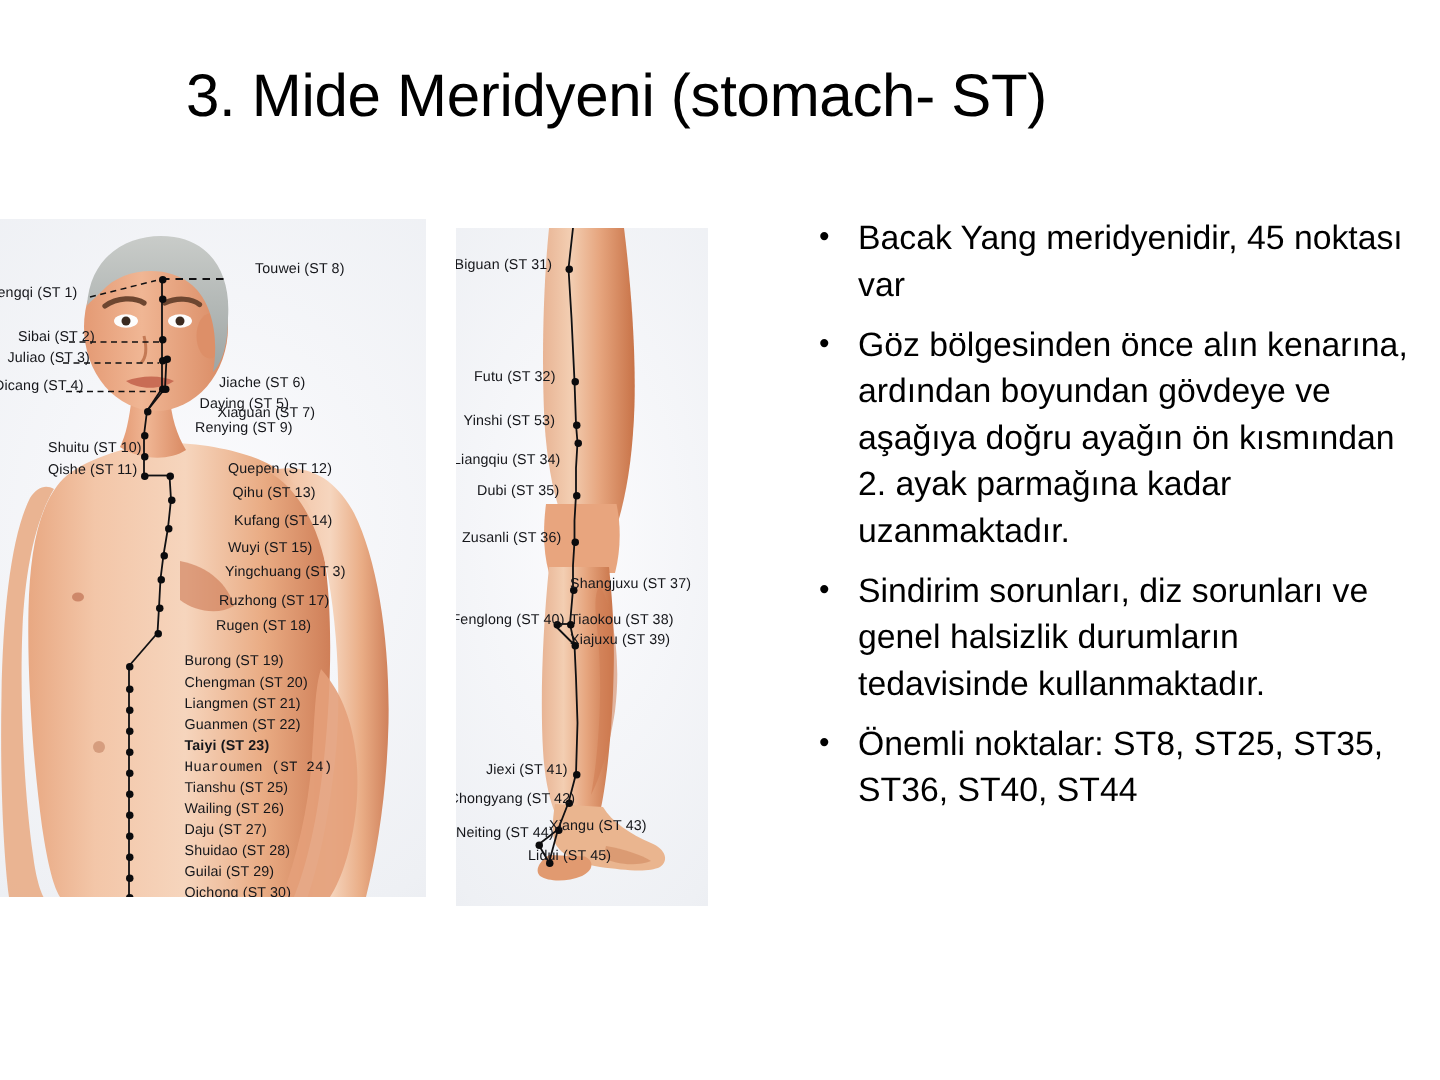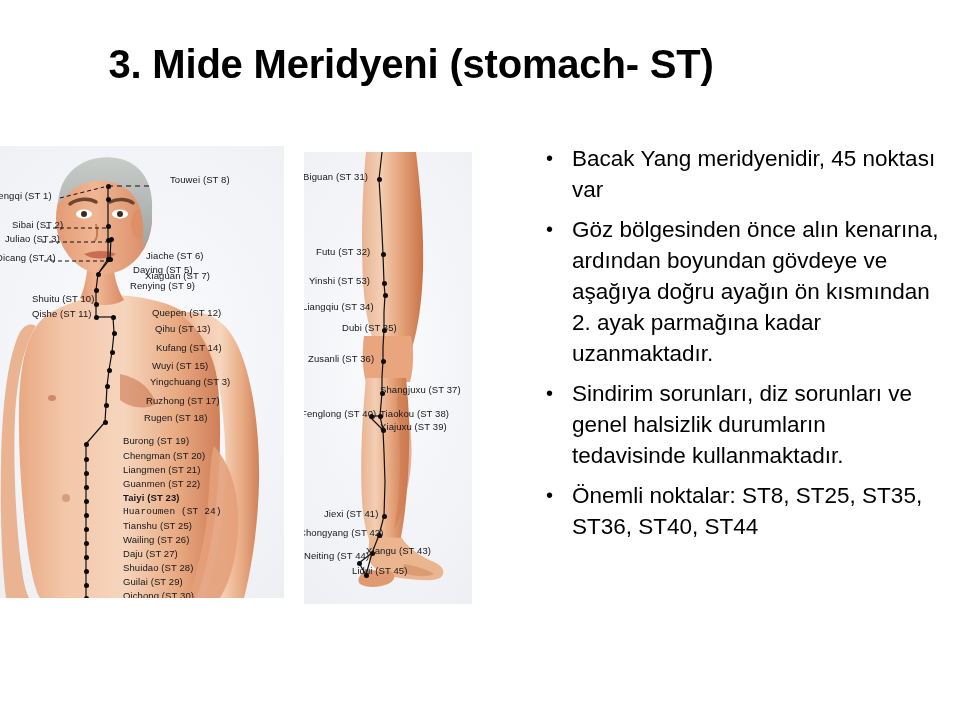--- a/index.html
+++ b/index.html
@@ -17,21 +17,21 @@
   }
 
   
   .slide-title {
     position: absolute;
     left: 0;
     top: 42px;
     width: 822px;
     text-align: center;
     font-size: 40px;
-    font-weight: 700;
+    font-weight: 400;
     letter-spacing: -0.2px;
     color: #000000;
     white-space: nowrap;
   }
 
   
   .figure {
     position: absolute;
     background: #f3f4f7;
     overflow: hidden;
@@ -342,21 +342,21 @@
       <div class="pt-dot" style="left: 72.5px; top: 380.5px;"></div>
       <div class="pt-dot" style="left: 65.5px; top: 398.5px;"></div>
       <div class="pt-dot" style="left: 52.5px; top: 408.5px;"></div>
       <div class="pt-dot" style="left: 59.5px; top: 420.5px;"></div>
     </div>
   <div>
       <div class="pt-label" style="left: -1px; top: 20px;">Biguan (ST 31)</div>
       <div class="pt-label" style="left: 12px; top: 95px;">Futu (ST 32)</div>
       <div class="pt-label" style="left: 5px; top: 124px;">Yinshi (ST 53)</div>
       <div class="pt-label" style="left: -2px; top: 150px;">Liangqiu (ST 34)</div>
-      <div class="pt-label" style="left: 14px; top: 171px; margin-left: 24px;">Dubi (ST 35)</div>
+      <div class="pt-label" style="left: 14px; top: 171px;">Dubi (ST 35)</div>
       <div class="pt-label" style="left: 4px; top: 202px;">Zusanli (ST 36)</div>
       <div class="pt-label" style="left: 76px; top: 233px;">Shangjuxu (ST 37)</div>
       <div class="pt-label" style="left: 76px; top: 257px;">Tiaokou (ST 38)</div>
       <div class="pt-label" style="left: -3px; top: 257px;">Fenglong (ST 40)</div>
       <div class="pt-label" style="left: 76px; top: 270px;">Xiajuxu (ST 39)</div>
       <div class="pt-label" style="left: 20px; top: 357px;">Jiexi (ST 41)</div>
       <div class="pt-label" style="left: -5px; top: 376px;">Chongyang (ST 42)</div>
       <div class="pt-label" style="left: 62px; top: 394px;">Xiangu (ST 43)</div>
       <div class="pt-label" style="left: 0px; top: 399px;">Neiting (ST 44)</div>
       <div class="pt-label" style="left: 48px; top: 414px;">Lidui (ST 45)</div>

